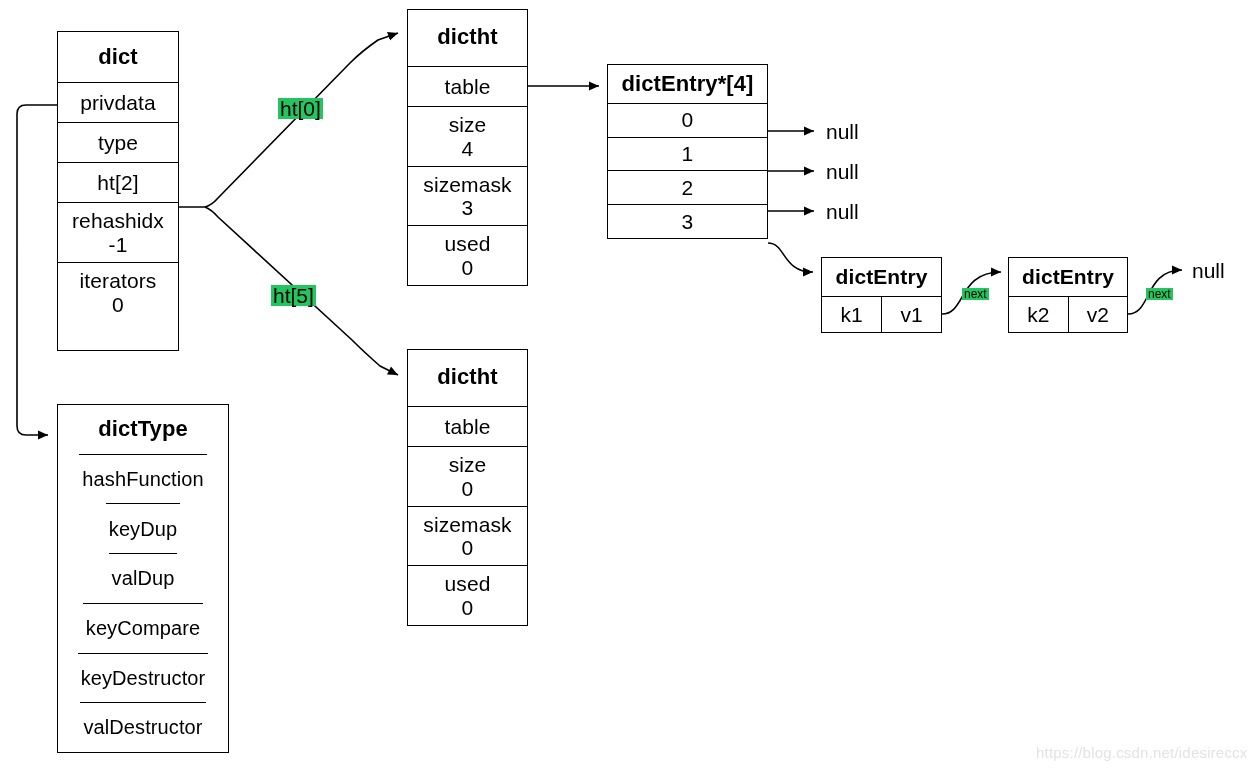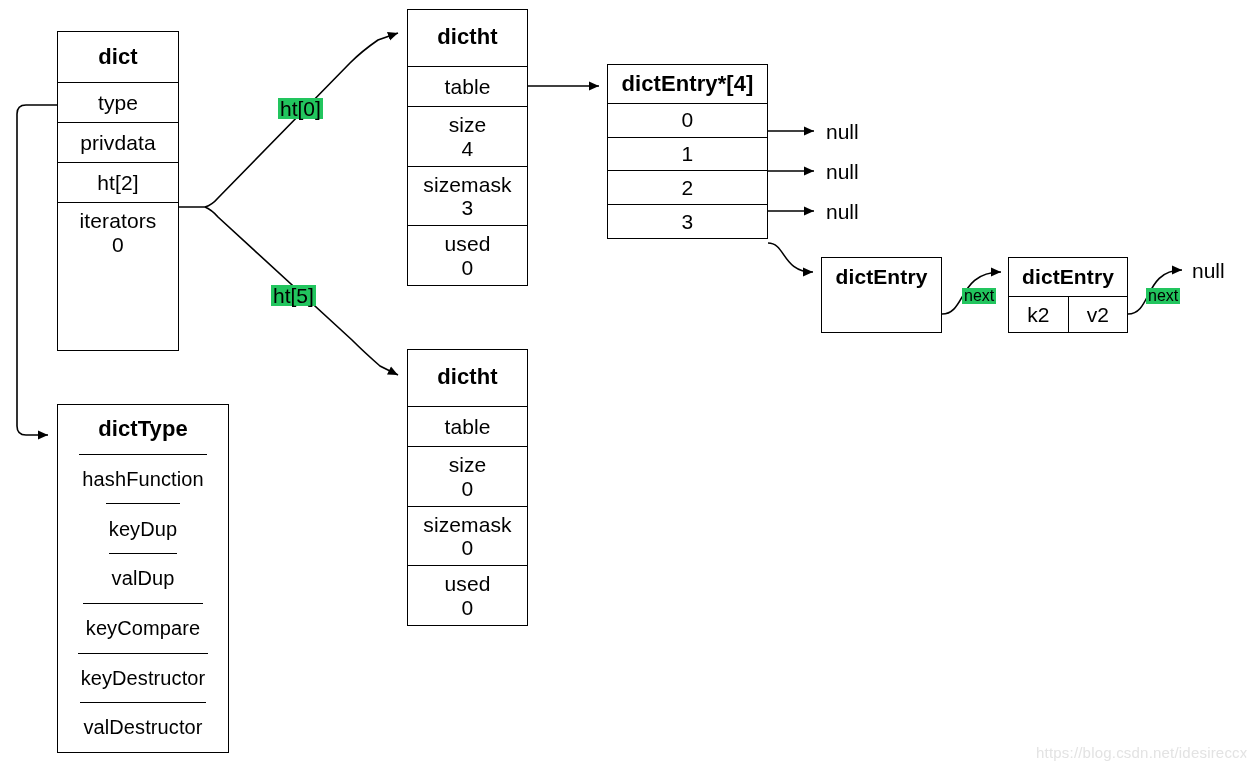--- a/index.html
+++ b/index.html
@@ -73,21 +73,21 @@
     color: #000;
   }
   .edgelabel {
     position: absolute;
     font-size: 21px;
     line-height: 1;
     white-space: nowrap;
     background: #22c55e;
     padding: 0 2px;
   }
-  .edgelabel.tiny { font-size: 16px; color: #000; }
+  .edgelabel.tiny { font-size: 12px; color: #000; }
   .watermark {
     position: absolute;
     font-size: 15px;
     color: #e3e3e3;
     white-space: nowrap;
     letter-spacing: .2px;
   }
 </style>
 </head>
 <body>
@@ -117,23 +117,25 @@
 
     <path d="M 768 243 C 786 243 782 272 813 272" fill="none" stroke="#000" stroke-width="1.6" marker-end="url(#ar)"></path>
 
     <path d="M 942 314 C 966 314 958 272 1001 272" fill="none" stroke="#000" stroke-width="1.6" marker-end="url(#ar)"></path>
 
     <path d="M 1128 314 C 1152 314 1144 270 1182 270" fill="none" stroke="#000" stroke-width="1.6" marker-end="url(#ar)"></path>
   </svg>
 
   <div class="node" style="left:57px; top:31px; width:122px; height:320px;">
     <div class="row head" style="height:50px;">dict</div>
+    <div class="row" style="height:40px;">privdata</div>
     <div class="row" style="height:40px;">type</div>
-    <div class="row" style="height:40px;">privdata</div>
     <div class="row" style="height:40px;">ht[2]</div>
+    <div class="row" style="height:60px;">rehashidx
+-1</div>
     <div class="row" style="height:60px;">iterators
 0</div>
   </div>
 
   <div class="node" style="left:57px; top:404px; width:172px; height:349px;align-items:center;">
     <div class="row head" style="height:49px;">dictType</div>
     <div class="row small" style="height:50px;">hashFunction</div>
     <div class="row small" style="height:50px;">keyDup</div>
     <div class="row small" style="height:50px;">valDup</div>
     <div class="row small" style="height:50px;">keyCompare</div>
@@ -166,20 +168,24 @@
   <div class="node" style="left:607px; top:64px; width:161px; height:175px;">
     <div class="row head" style="height:45px;">dictEntry*[4]</div>
     <div class="row" style="height:40px;">0</div>
     <div class="row" style="height:40px;">1</div>
     <div class="row" style="height:40px;">2</div>
     <div class="row" style="height:40px;">3</div>
   </div>
 
   <div class="node" style="left:821px; top:257px; width:121px; height:76px;">
     <div class="row head" style="height:38px; font-size:21px;">dictEntry</div>
+    <div class="kvrow">
+      <div class="kvcell">k1</div>
+      <div class="kvcell">v1</div>
+    </div>
   </div>
 
   <div class="node" style="left:1008px; top:257px; width:120px; height:76px;">
     <div class="row head" style="height:38px; font-size:21px;">dictEntry</div>
     <div class="kvrow">
       <div class="kvcell">k2</div>
       <div class="kvcell">v2</div>
     </div>
   </div>
 

